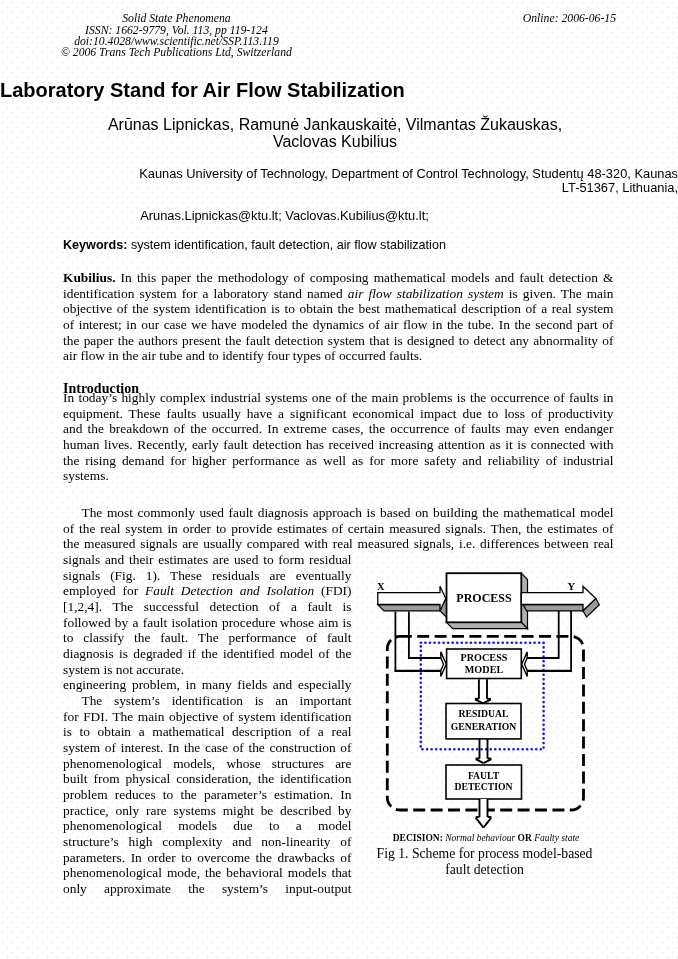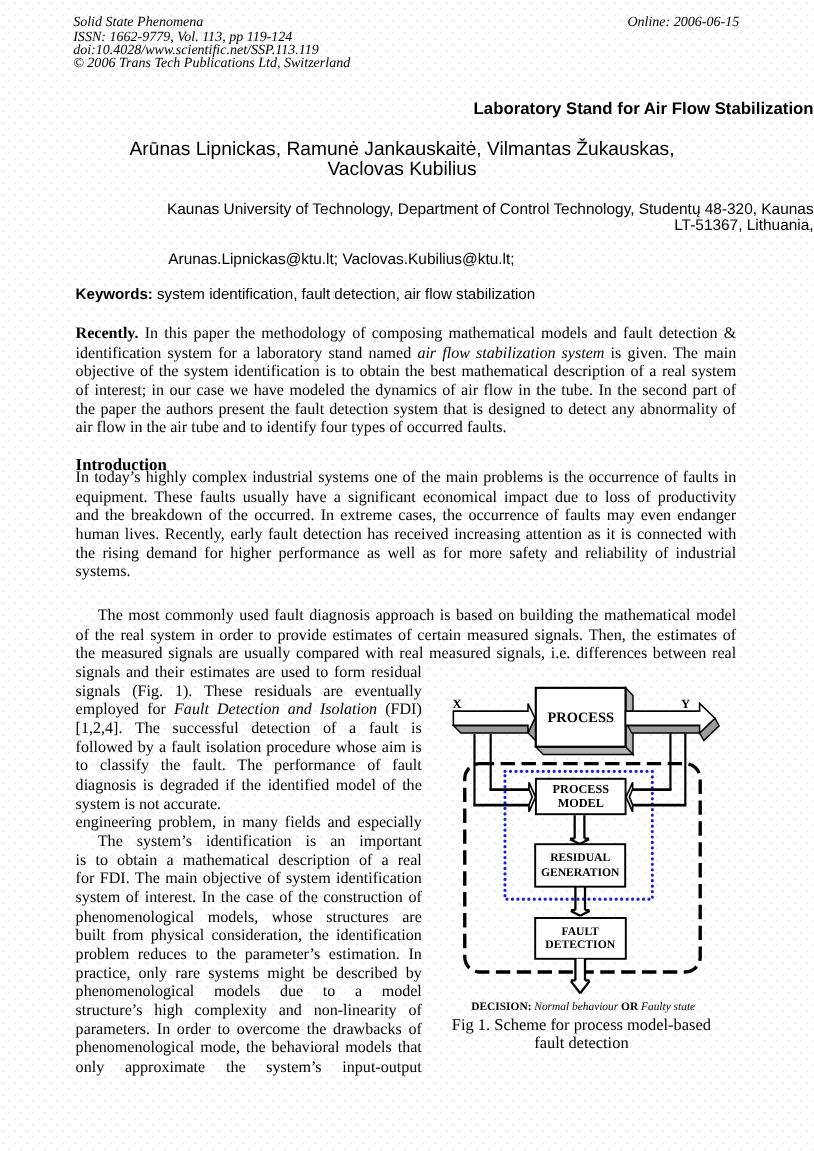--- a/index.html
+++ b/index.html
@@ -2,23 +2,23 @@
 <html><head>
 <meta charset="utf-8">
 <style>
 html,body{margin:0;padding:0;}
 #page{position:relative;width:678px;height:959px;background-color:#ffffff;background-image:radial-gradient(circle at 2.5px 2.5px,#efefef 0.9px,rgba(255,255,255,0) 1.2px),radial-gradient(circle at 7.5px 7.5px,#efefef 0.9px,rgba(255,255,255,0) 1.2px);background-size:10px 10px;overflow:hidden;}
 .ser{font-family:"Liberation Serif",serif;color:#000;}
 .san{font-family:"Liberation Sans",sans-serif;color:#000;}
 .jl{text-align:justify;text-align-last:justify;}
 .ll{text-align:left;}
 .abs{position:absolute;}
-#hdrl{top:13.3px;left:61px;font-size:11.7px;line-height:11.3px;font-style:italic;}
+#hdrl{top:13.3px;left:61px;font-size:11.7px;line-height:11.3px;font-style:italic;text-align:center;}
 #hdrr{top:13.3px;right:62px;font-size:11.7px;line-height:11.3px;font-style:italic;}
-#title{top:81.6px;left:0;width:678px;text-align:right;font-size:14px;line-height:17.5px;font-weight:bold;}
+#title{top:81.6px;left:0;width:678px;text-align:left;font-size:20px;line-height:17.5px;font-weight:bold;}
 #authors{top:115.8px;left:0;width:670px;text-align:center;font-size:16px;line-height:17.5px;}
 #affil{top:167.1px;left:0;width:678px;text-align:right;font-size:12.85px;line-height:13.7px;}
 #email{top:209.3px;left:0;width:569px;text-align:center;font-size:12.85px;line-height:13px;}
 #keywords{top:239.1px;left:63px;font-size:12.6px;line-height:13px;}
 #abstract{top:270.2px;left:63px;width:550.5px;font-size:13.4px;line-height:15.6px;}
 #introh{top:380.5px;left:63px;font-size:14px;line-height:15.66px;font-weight:bold;}
 #para1{top:390px;left:63px;width:550.5px;font-size:13.4px;line-height:15.66px;}
 #para2a{top:505px;left:63px;width:550.5px;font-size:13.4px;line-height:15.66px;}
 #para2b{top:552px;left:63px;width:288.5px;font-size:13.4px;line-height:15.66px;}
 #para3{top:677.3px;left:63px;width:288.5px;font-size:13.4px;line-height:15.66px;}
@@ -29,21 +29,21 @@
 <body>
 <div id="page">
   <div id="hdrl" class="abs ser">Solid State Phenomena<br>ISSN: 1662-9779, Vol. 113, pp 119-124<br>doi:10.4028/www.scientific.net/SSP.113.119<br>© 2006 Trans Tech Publications Ltd, Switzerland</div>
   <div id="hdrr" class="abs ser">Online: 2006-06-15</div>
   <div id="title" class="abs san">Laboratory Stand for Air Flow Stabilization</div>
   <div id="authors" class="abs san">Arūnas Lipnickas, Ramunė Jankauskaitė, Vilmantas Žukauskas,<br>Vaclovas Kubilius</div>
   <div id="affil" class="abs san">Kaunas University of Technology, Department of Control Technology, Studentų 48-320, Kaunas<br>LT-51367, Lithuania,</div>
   <div id="email" class="abs san">Arunas.Lipnickas@ktu.lt; Vaclovas.Kubilius@ktu.lt;</div>
   <div id="keywords" class="abs san"><b>Keywords:</b> system identification, fault detection, air flow stabilization</div>
   <div id="abstract" class="abs ser">
-    <div class="jl"><b>Recently.</b> In this paper the methodology of composing mathematical models and fault detection &amp;</div>
+    <div class="jl"><b>Kubilius.</b> In this paper the methodology of composing mathematical models and fault detection &amp;</div>
     <div class="jl">identification system for a laboratory stand named <i>air flow stabilization system</i> is given. The main</div>
     <div class="jl">objective of the system identification is to obtain the best mathematical description of a real system</div>
     <div class="jl">of interest; in our case we have modeled the dynamics of air flow in the tube. In the second part of</div>
     <div class="jl">the paper the authors present the fault detection system that is designed to detect any abnormality of</div>
     <div class="ll">air flow in the air tube and to identify four types of occurred faults.</div>
   </div>
   <div id="introh" class="abs ser">Introduction</div>
   <div id="para1" class="abs ser">
     <div class="jl">In today’s highly complex industrial systems one of the main problems is the occurrence of faults in</div>
     <div class="jl">equipment. These faults usually have a significant economical impact due to loss of productivity</div>
@@ -63,22 +63,22 @@
     <div class="jl">employed for <i>Fault Detection and Isolation</i> (FDI)</div>
     <div class="jl">[1,2,4]. The successful detection of a fault is</div>
     <div class="jl">followed by a fault isolation procedure whose aim is</div>
     <div class="jl">to classify the fault. The performance of fault</div>
     <div class="jl">diagnosis is degraded if the identified model of the</div>
     <div class="ll">system is not accurate.</div>
   </div>
   <div id="para3" class="abs ser">
     <div class="jl">engineering problem, in many fields and especially</div>
     <div class="jl ind">The system’s identification is an important</div>
+    <div class="jl">for FDI. The main objective of system identification</div>
     <div class="jl">is to obtain a mathematical description of a real</div>
-    <div class="jl">for FDI. The main objective of system identification</div>
     <div class="jl">system of interest. In the case of the construction of</div>
     <div class="jl">phenomenological models, whose structures are</div>
     <div class="jl">built from physical consideration, the identification</div>
     <div class="jl">problem reduces to the parameter’s estimation. In</div>
     <div class="jl">practice, only rare systems might be described by</div>
     <div class="jl">phenomenological models due to a model</div>
     <div class="jl">structure’s high complexity and non-linearity of</div>
     <div class="jl">parameters. In order to overcome the drawbacks of</div>
     <div class="jl">phenomenological mode, the behavioral models that</div>
     <div class="jl">only approximate the system’s input-output</div>

